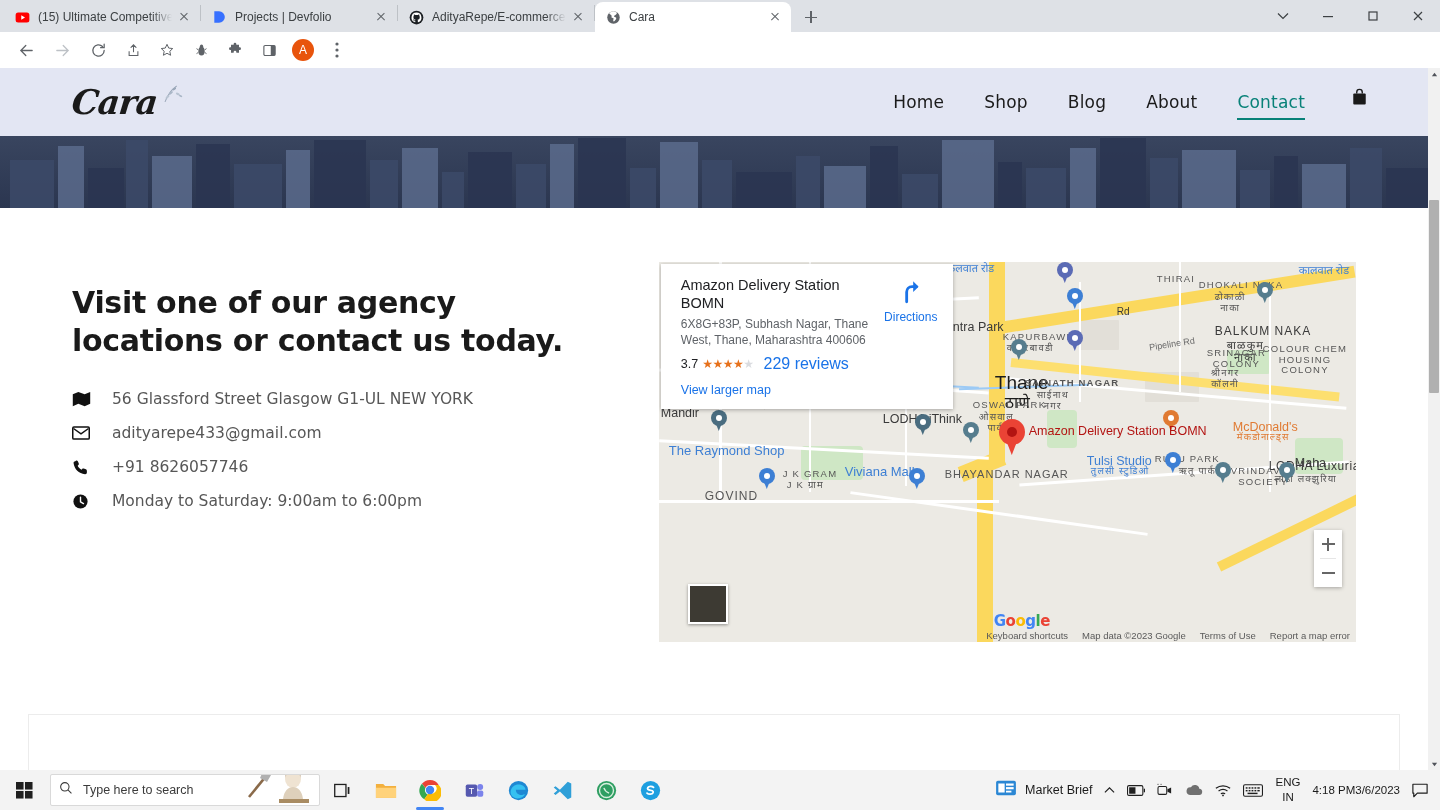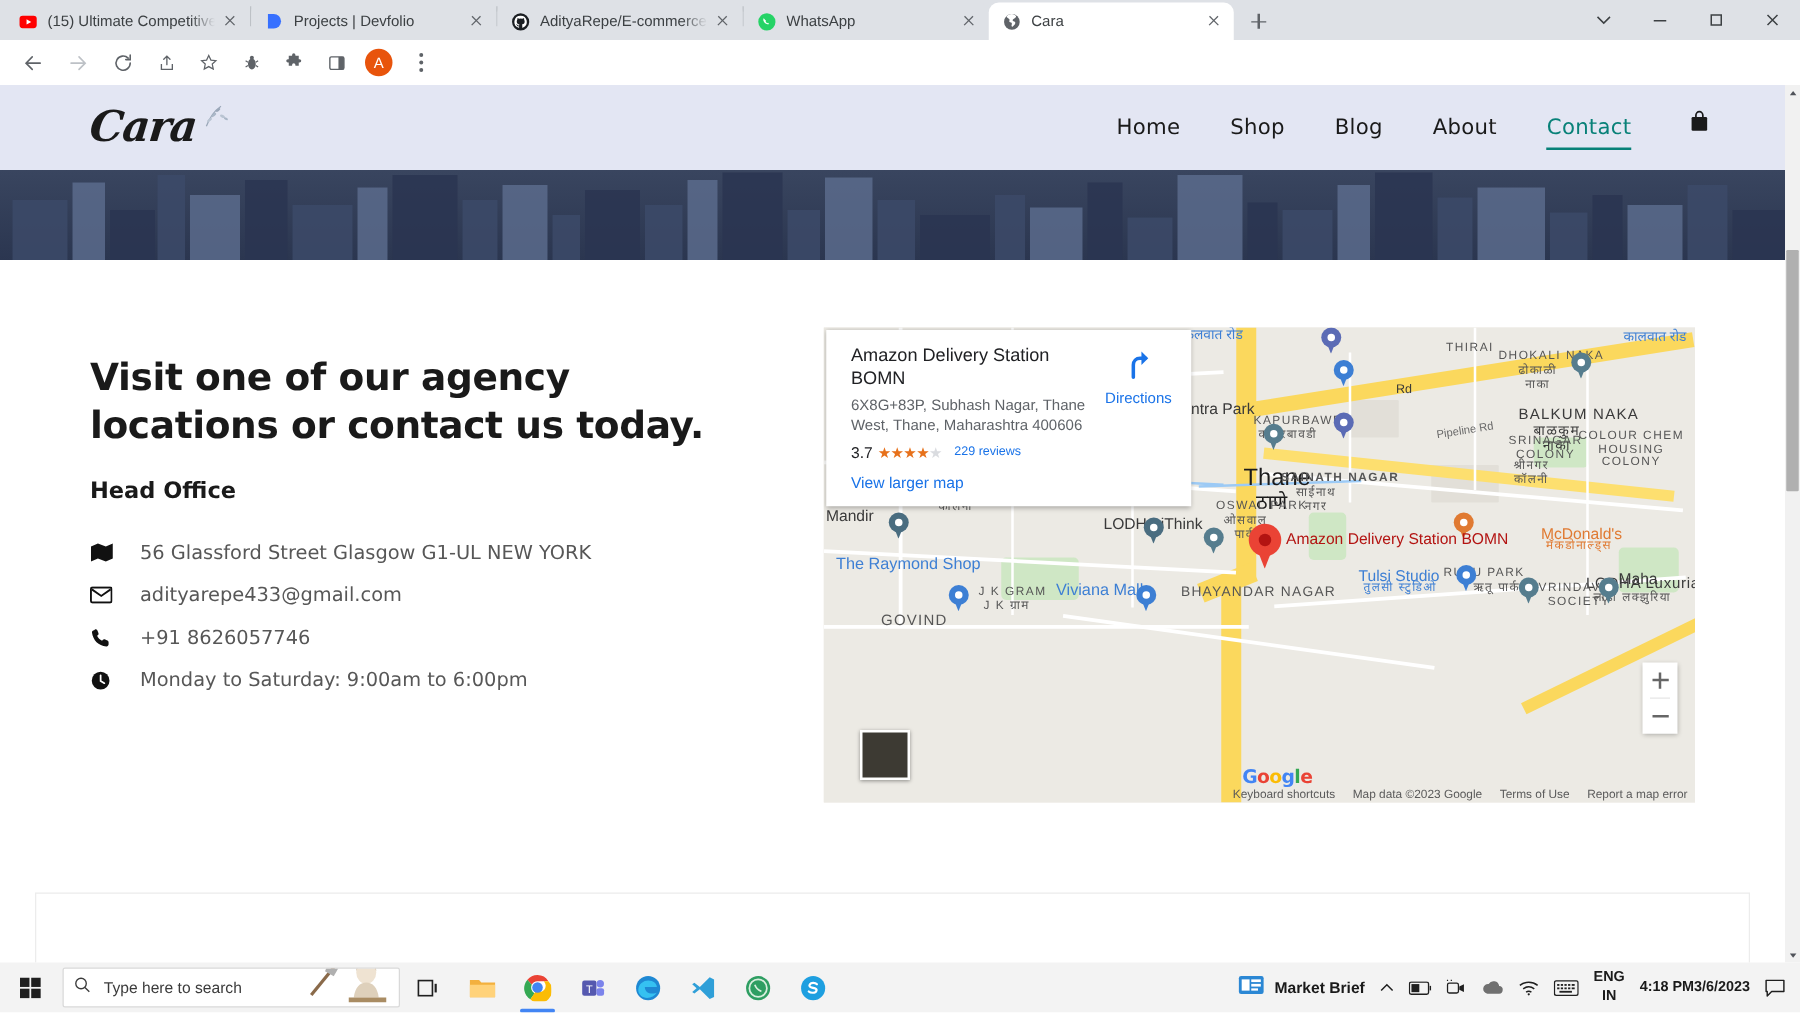--- a/index.html
+++ b/index.html
@@ -131,21 +131,21 @@
   .info-card {
     position: absolute; left: 2px; top: 2px; width: 292px; background: #fff;
     box-shadow: 0 1px 4px rgba(0,0,0,.3); padding: 12px 14px 12px 20px; display:flex;
   }
   .info-main { flex: 1 1 auto; padding-right: 8px; }
   .ic-title { font-size: 14.5px; color: #202124; font-weight: 500; line-height: 1.25; }
   .ic-addr { font-size: 12px; color: #5f6368; line-height: 1.32; margin-top: 5px; }
   .ic-rating { display:flex; align-items:center; margin-top: 6px; font-size: 12.5px; color:#202124; gap: 4px; }
   .ic-stars { color: #e7711b; font-size: 12px; letter-spacing: -0.5px; }
   .ic-stars .empty { color: #dadce0; }
-  .ic-reviews { color: #1a73e8; font-size: 10px; margin-left: 6px; }
+  .ic-reviews { color: #1a73e8; font-size: 16px; margin-left: 6px; }
   .ic-larger { font-size: 12.5px; color: #1a73e8; margin-top: 10px; }
   .info-side { width: 56px; flex: 0 0 56px; text-align:center; padding-top: 2px; }
   .ic-dir-label { font-size: 12px; color: #1a73e8; margin-top: 2px; }
 
   .map-zoom { position:absolute; right: 14px; bottom: 55px; width: 28px; background:#fff; box-shadow: 0 1px 4px rgba(0,0,0,.3); }
   .mz-btn { height: 28px; display:flex; align-items:center; justify-content:center; position:relative; }
   .mz-btn::before { content:''; position:absolute; width:13px; height:2.4px; background:#666; }
   .mz-btn.plus::after { content:''; position:absolute; width:2.4px; height:13px; background:#666; }
   .mz-div { height:1px; background:#e6e6e6; margin: 0 6px; }
   .map-attrib {
@@ -167,21 +167,21 @@
   
   .taskbar { position: absolute; left:0; bottom:0; width: 1440px; height: 40px; background: #f3f3f3; display:flex; align-items:center; }
   .tb-start { width: 48px; height:40px; display:flex; align-items:center; justify-content:center; }
   .tb-search {
     width: 270px; height: 32px; background: #fff; border:1px solid #d9d9d9; border-radius: 2px;
     display:flex; align-items:center; padding: 0 8px; margin-left: 2px; position:relative; overflow:hidden;
   }
   .tb-search .stext { font-size: 12.5px; color: #3b3b3b; margin-left: 10px; font-family:"Liberation Sans",sans-serif; }
   .tb-app { width: 44px; height: 40px; display:flex; align-items:center; justify-content:center; position:relative; }
   .tb-app.active::after { content:''; position:absolute; bottom:0; left:8px; right:8px; height:3px; background:#4285f4; border-radius:2px; }
-  .tray { margin-left:auto; display:flex; align-items:center; height:40px; padding-right: 6px; font-weight: bold; }
+  .tray { margin-left:auto; display:flex; align-items:center; height:40px; padding-right: 6px; }
   .tray-item { display:flex; align-items:center; justify-content:center; padding: 0 6px; height: 40px; color:#1f1f1f; }
   .tray-text { font-size: 12.5px; color:#1a1a1a; font-family:"Liberation Sans",sans-serif; }
   .tray-stack { display:flex; flex-direction:column; align-items:center; justify-content:center; line-height:1.28; }
   .tray-stack span { font-size: 11.5px; color:#1a1a1a; font-family:"Liberation Sans",sans-serif; }
   .tray-clock { text-align:center; }
   .tray-clock span { display:block; font-size: 11.5px; color:#1a1a1a; font-family:"Liberation Sans",sans-serif; line-height:1.3; }
 </style>
 </head>
 <body>
 
@@ -218,30 +218,20 @@
           <svg width="15" height="15" viewBox="0 0 24 24">
               <circle cx="12" cy="12" r="11" fill="#1b1f23"></circle>
               <path d="M12 4a8 8 0 0 0-2.5 15.6c.4.07.55-.17.55-.39v-1.5c-2.2.48-2.67-1.06-2.67-1.06-.36-.92-.89-1.17-.89-1.17-.73-.5.06-.49.06-.49.8.06 1.23.83 1.23.83.72 1.23 1.88.87 2.34.67.07-.52.28-.88.51-1.08-1.76-.2-3.6-.88-3.6-3.92 0-.87.3-1.57.8-2.13-.08-.2-.35-1 .08-2.08 0 0 .66-.21 2.2.81a7.6 7.6 0 0 1 4 0c1.53-1.02 2.2-.81 2.2-.81.43 1.09.16 1.89.08 2.08.5.56.8 1.26.8 2.13 0 3.05-1.85 3.72-3.61 3.91.28.25.54.74.54 1.5v2.22c0 .22.14.47.55.39A8 8 0 0 0 12 4z" fill="#fff"></path>
             </svg>
         </span>
         <span class="tab-title">AdityaRepe/E-commerce-website</span>
         <span class="tab-close"></span>
       </div>
       <div class="tab-sep"></div>
 
-      <div class="tab">
-        <span class="favicon">
-          <svg width="15" height="15" viewBox="0 0 24 24">
-              <circle cx="12" cy="12" r="11" fill="#25D366"></circle>
-              <path d="M8 7.5c-.5.6-.8 1.5-.5 2.6.5 1.8 2.4 3.9 4.3 4.7 1.3.5 2.3.4 3-.2l-1.3-1.4-1.2.5-1.9-2 .5-1.1L9.3 9z" fill="#fff"></path>
-            </svg>
-        </span>
-        <span class="tab-title">WhatsApp</span>
-        <span class="tab-close"></span>
-      </div>
 
       <div class="tab active">
         <span class="favicon">
           <svg width="15" height="15" viewBox="0 0 24 24">
               <circle cx="12" cy="12" r="10" fill="#5f6368"></circle>
               <path d="M12 2a10 10 0 0 0-7 3c1 2 3 2 4 4 .5 1-1 2 0 3s3 0 3 2-1 3 0 4 2-1 3-2 2-3 1-4-3 0-3-2 2-2 3-3 2-2 1-3a10 10 0 0 0-5-2z" fill="#fff"></path>
             </svg>
         </span>
         <span class="tab-title">Cara</span>
         <span class="tab-close"></span>
@@ -400,21 +390,20 @@
         <div class="bldg" style="left:1240px;width:30px;height:38px"></div>
         <div class="bldg dark" style="left:1274px;width:24px;height:52px"></div>
         <div class="bldg lite" style="left:1302px;width:44px;height:44px"></div>
         <div class="bldg" style="left:1350px;width:32px;height:60px"></div>
         <div class="bldg dark" style="left:1386px;width:42px;height:40px"></div>
       </div>
 
       <div class="contact-section">
         <div class="contact-left">
           <h1 class="headline">Visit one of our agency locations or contact us today.</h1>
-          <div class="subhead">Head Office</div>
 
           <div class="detail-list">
             <div class="detail-row">
               <span class="d-icon">
                 <svg width="19" height="16" viewBox="0 0 24 20">
                     <path d="M1 4l7-3v15l-7 3zM8 1l8 3v15L8 16zM16 4l7-3v15l-7 3z" fill="#111"></path>
                   </svg>
               </span>
               <span class="d-text">56 Glassford Street Glasgow G1-UL NEW YORK</span>
             </div>

